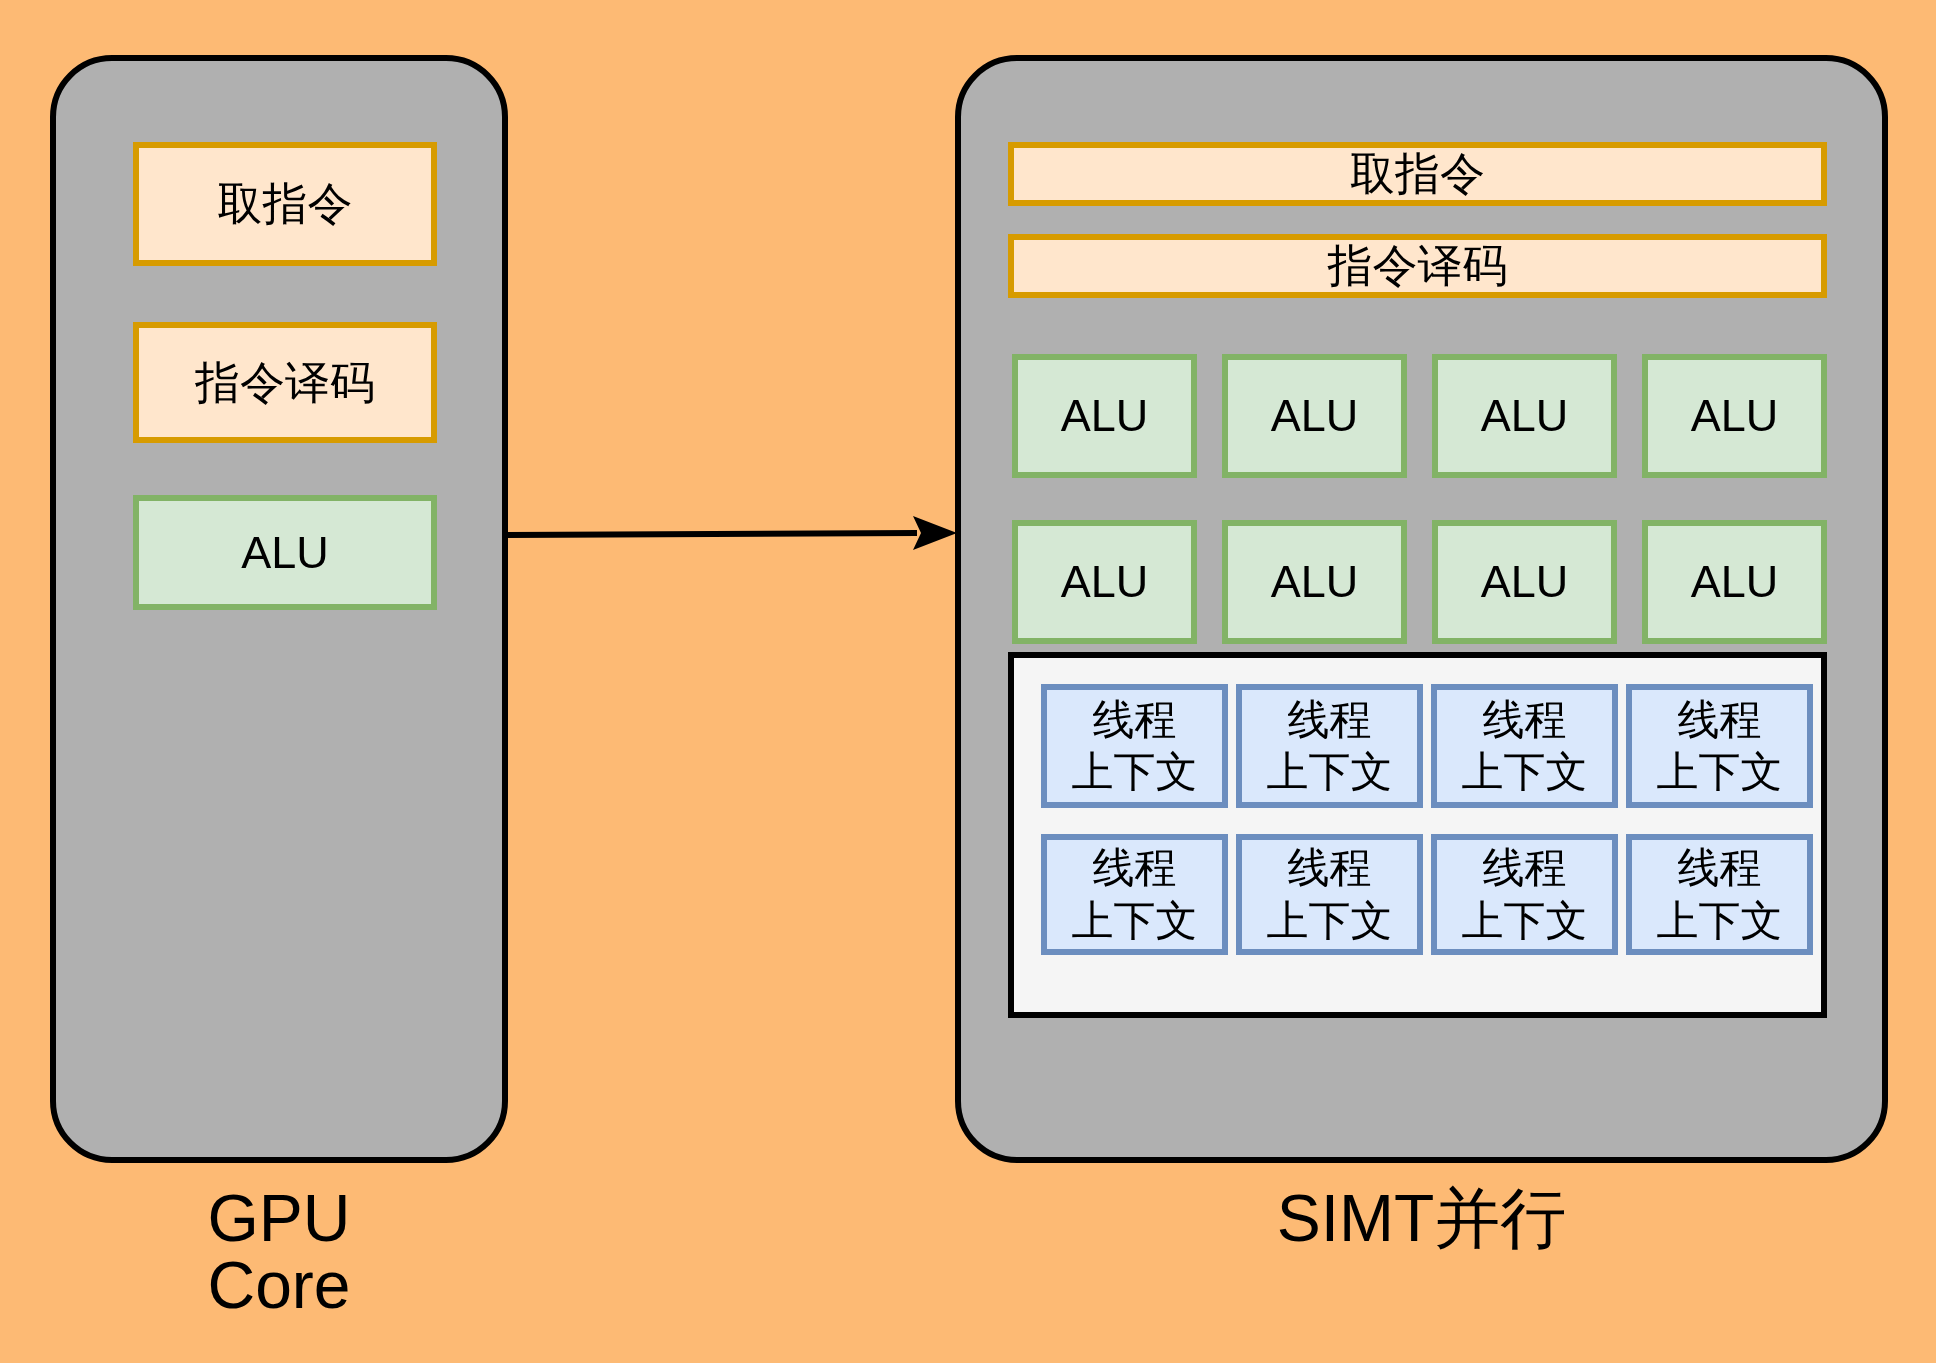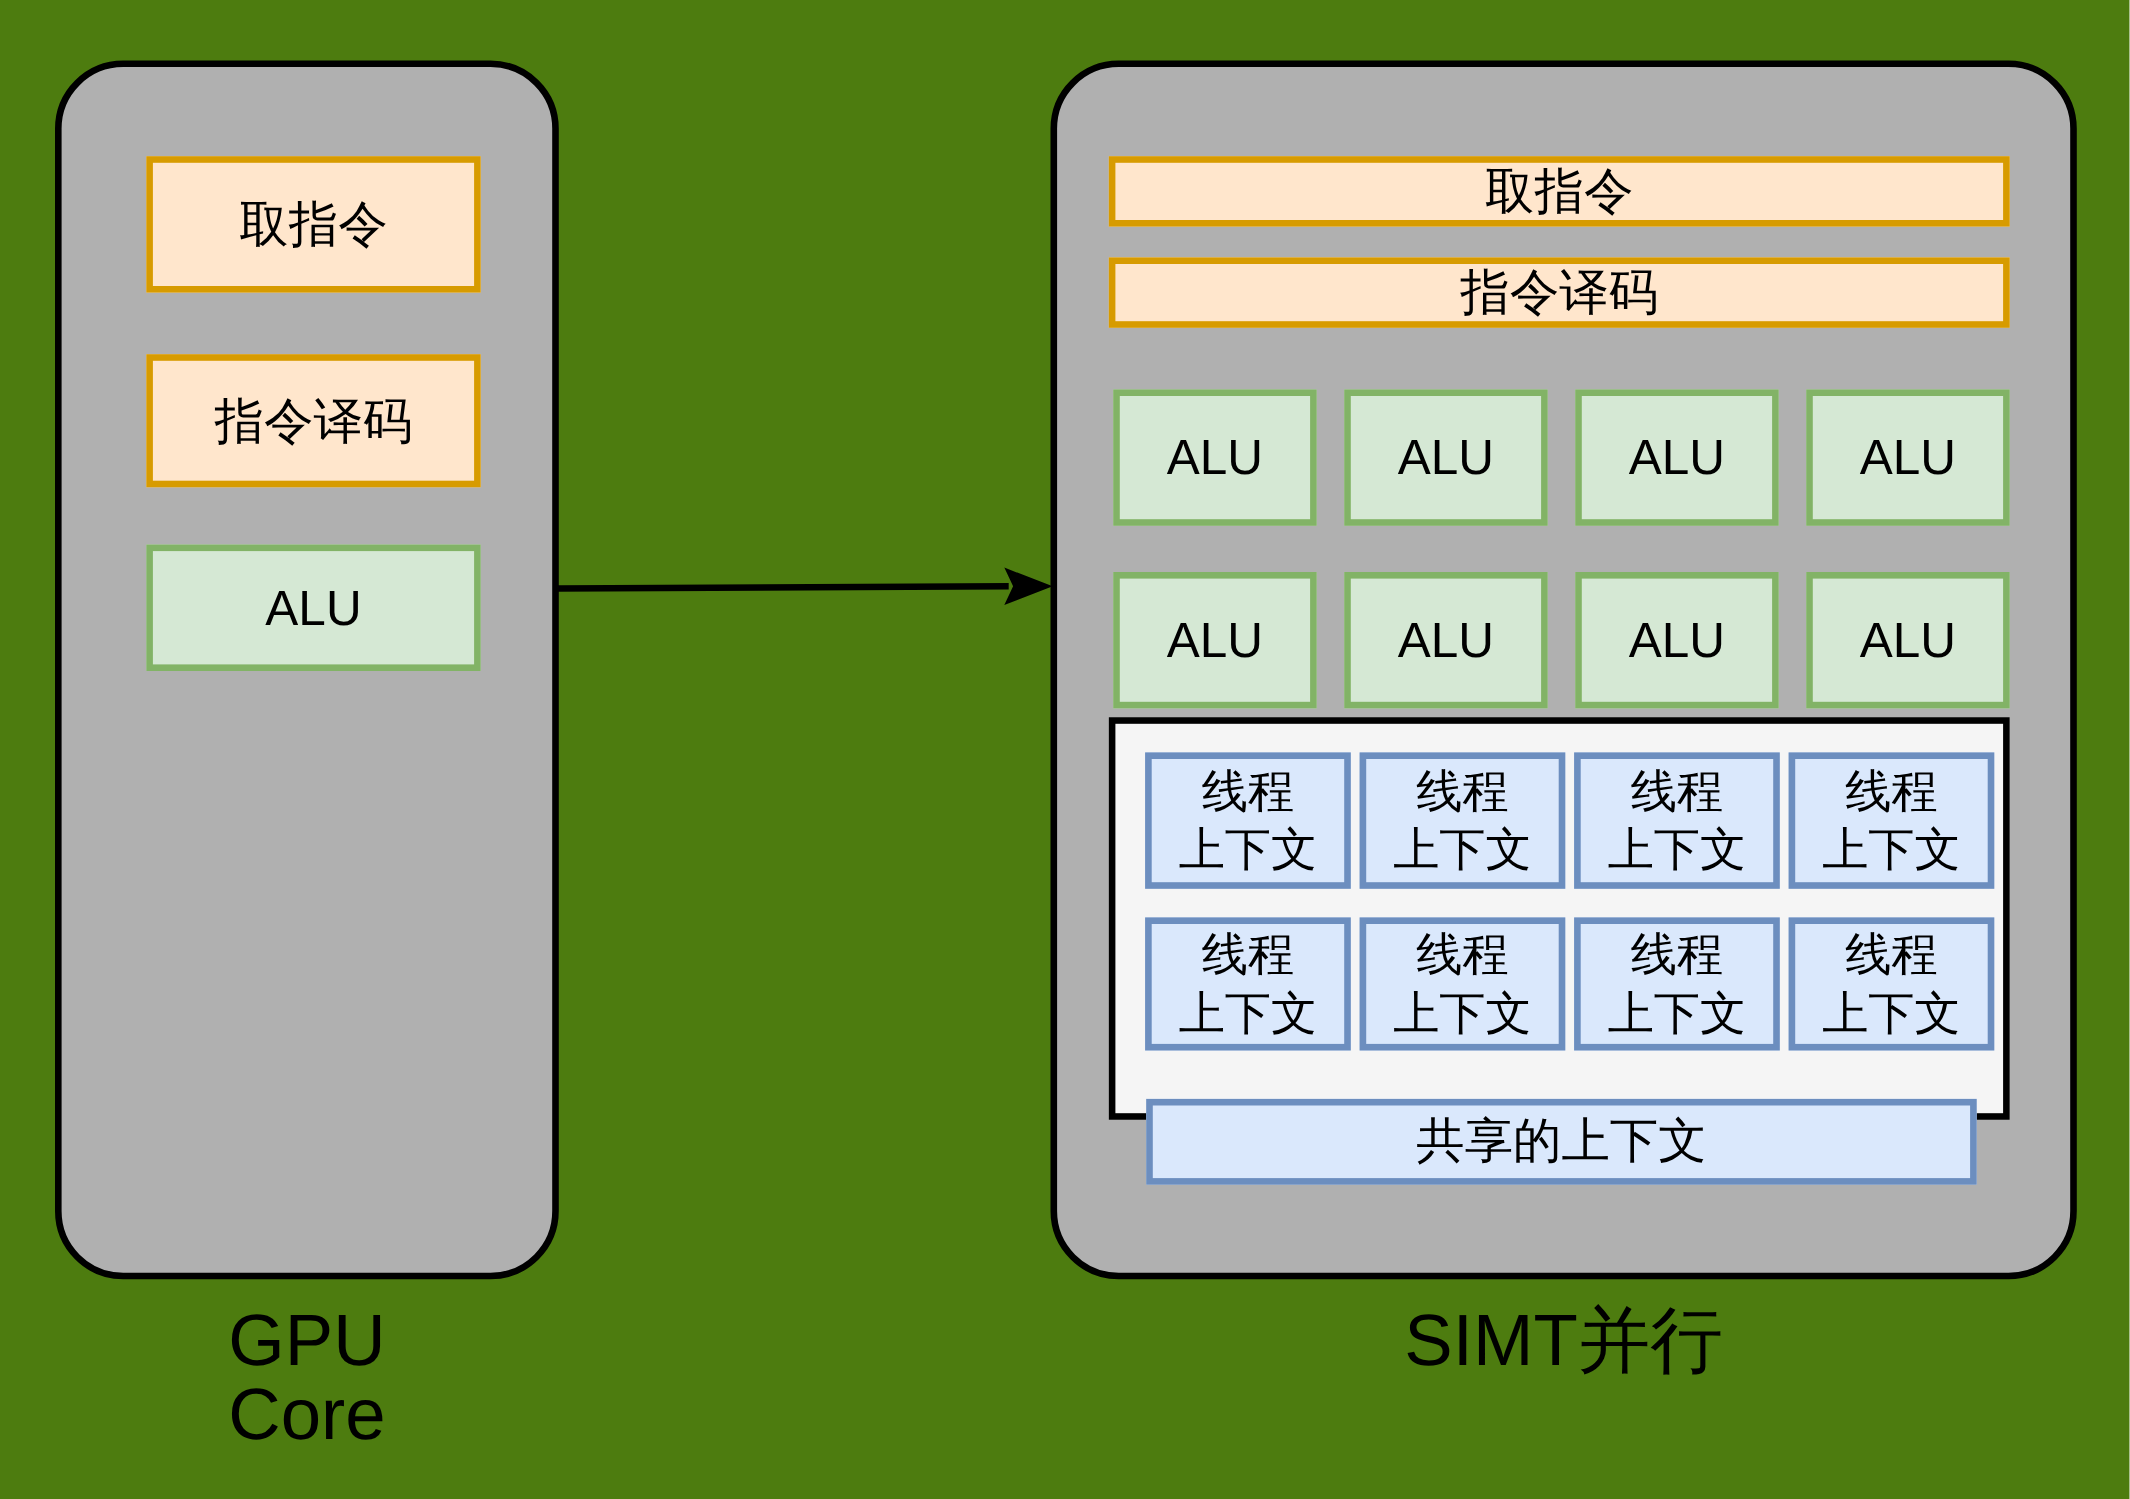--- a/index.html
+++ b/index.html
@@ -17,21 +17,21 @@
     --text-color: #000000;
   }
   * { box-sizing: border-box; margin: 0; padding: 0; }
   html, body { background: #ffffff; }
   body { font-family: "Liberation Sans", "DejaVu Sans", sans-serif; color: var(--text-color); }
 
   .canvas {
     position: relative;
     width: 1936px;
     height: 1363px;
-    background: #4d7c0f;
+    background: #fdba74;
     overflow: hidden;
   }
 
   .panel {
     position: absolute;
     background: var(--panel-fill);
     border: 6px solid var(--panel-stroke);
     border-radius: 62px;
   }
   .panel-left  { left: 50px;  top: 55px; width: 458px; height: 1108px; }
@@ -189,23 +189,20 @@
       </div>
       <div class="box blue thread-box tr2 tc3">
         <span class="thread-line">线程</span>
         <span class="thread-line">上下文</span>
       </div>
       <div class="box blue thread-box tr2 tc4">
         <span class="thread-line">线程</span>
         <span class="thread-line">上下文</span>
       </div>
 
-      <div class="box blue shared-box">
-        <span>共享的上下文</span>
-      </div>
     </div>
   </section>
 
   <div class="caption caption-left">
     <span class="caption-line">GPU</span>
     <span class="caption-line">Core</span>
   </div>
   <div class="caption caption-right">
     <span class="caption-line">SIMT并行</span>
   </div>

